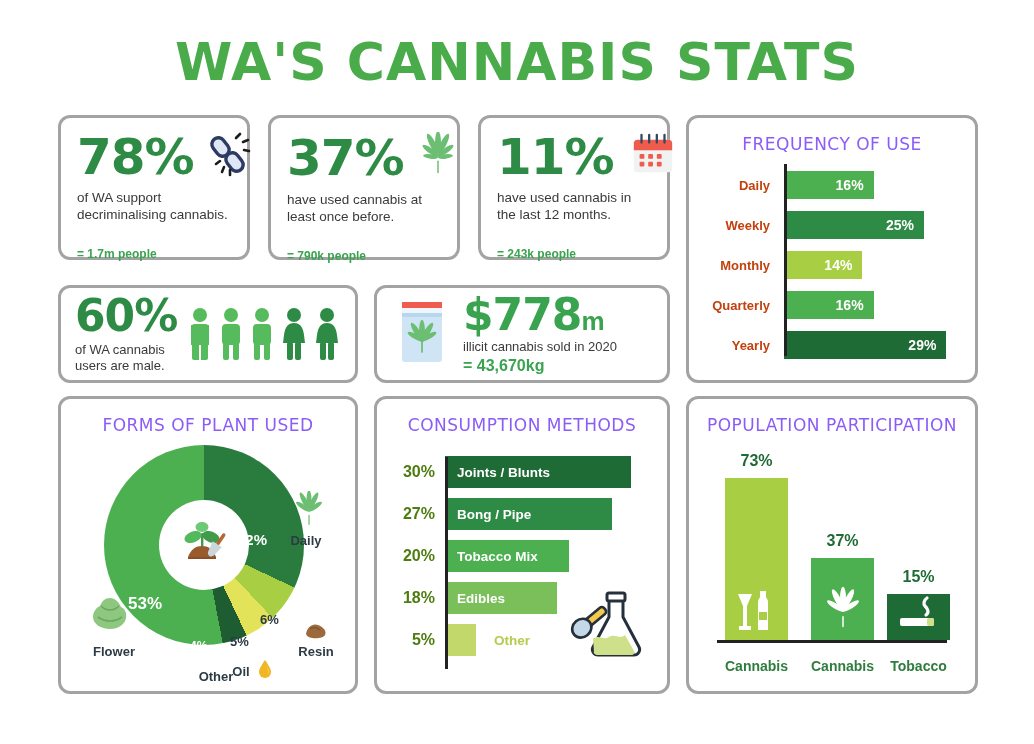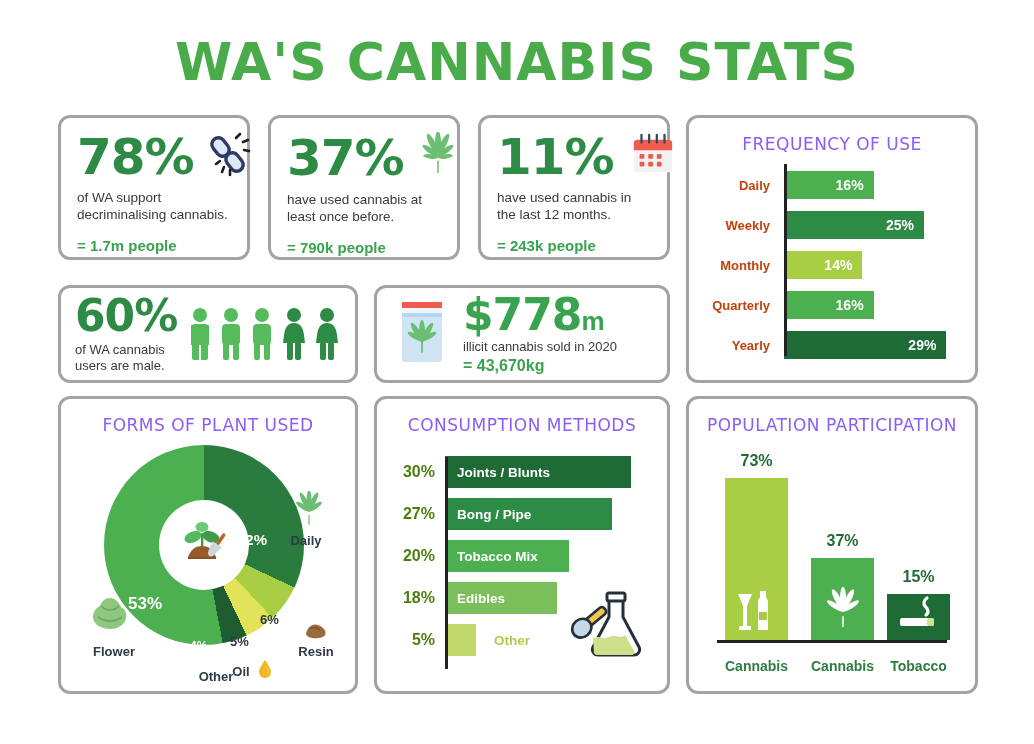--- a/index.html
+++ b/index.html
@@ -31,21 +31,21 @@
   
   .stat-big {
     font-size: 50px; font-weight: 700; color: #2e8b45;
     line-height: 1; letter-spacing: -1px;
     font-family: "DejaVu Sans", sans-serif;
   }
   .stat-desc {
     font-size: 13.5px; color: #3a3a3a; line-height: 1.25; margin-top: 8px;
   }
   .stat-sub {
-    font-size: 15px; font-weight: 700; color: #3aa34f; margin-top: 13px;
+    font-size: 12px; font-weight: 700; color: #3aa34f; margin-top: 23px;
   }
   .stat-row { display: flex; align-items: center; gap: 6px; }
 
   
   .chart-title {
     text-align: center; font-size: 17px; letter-spacing: 0.5px;
     color: #8b5cf6; font-weight: 500; padding-top: 16px;
     font-family: "DejaVu Sans", sans-serif;
   }
 

